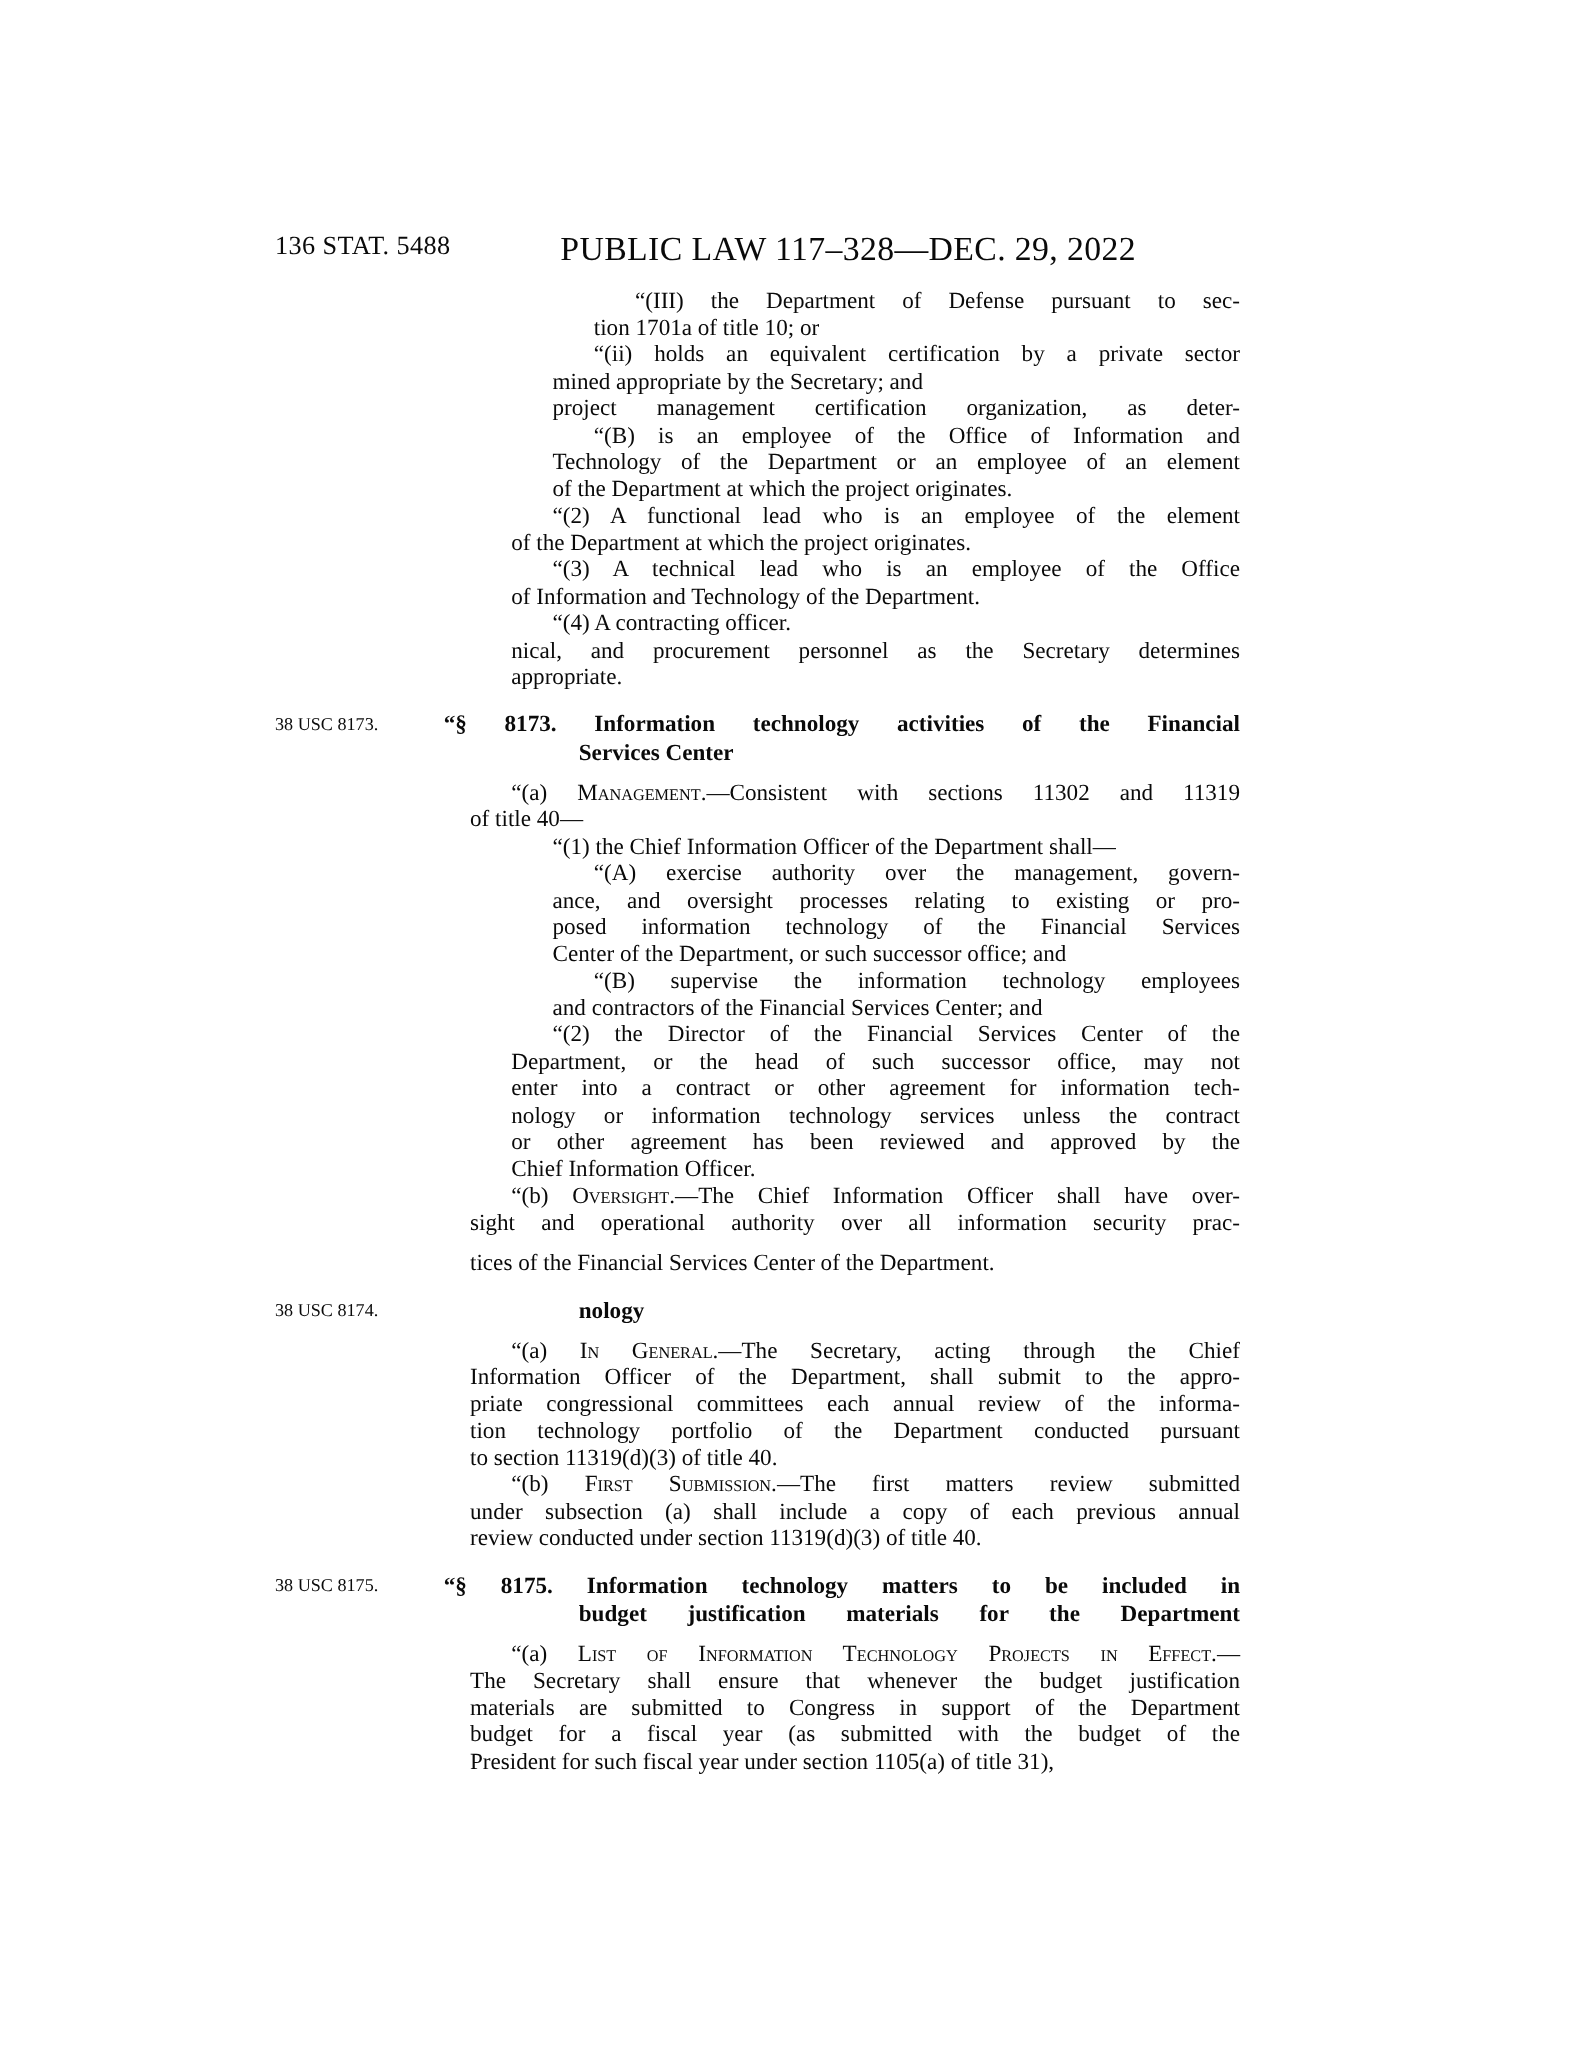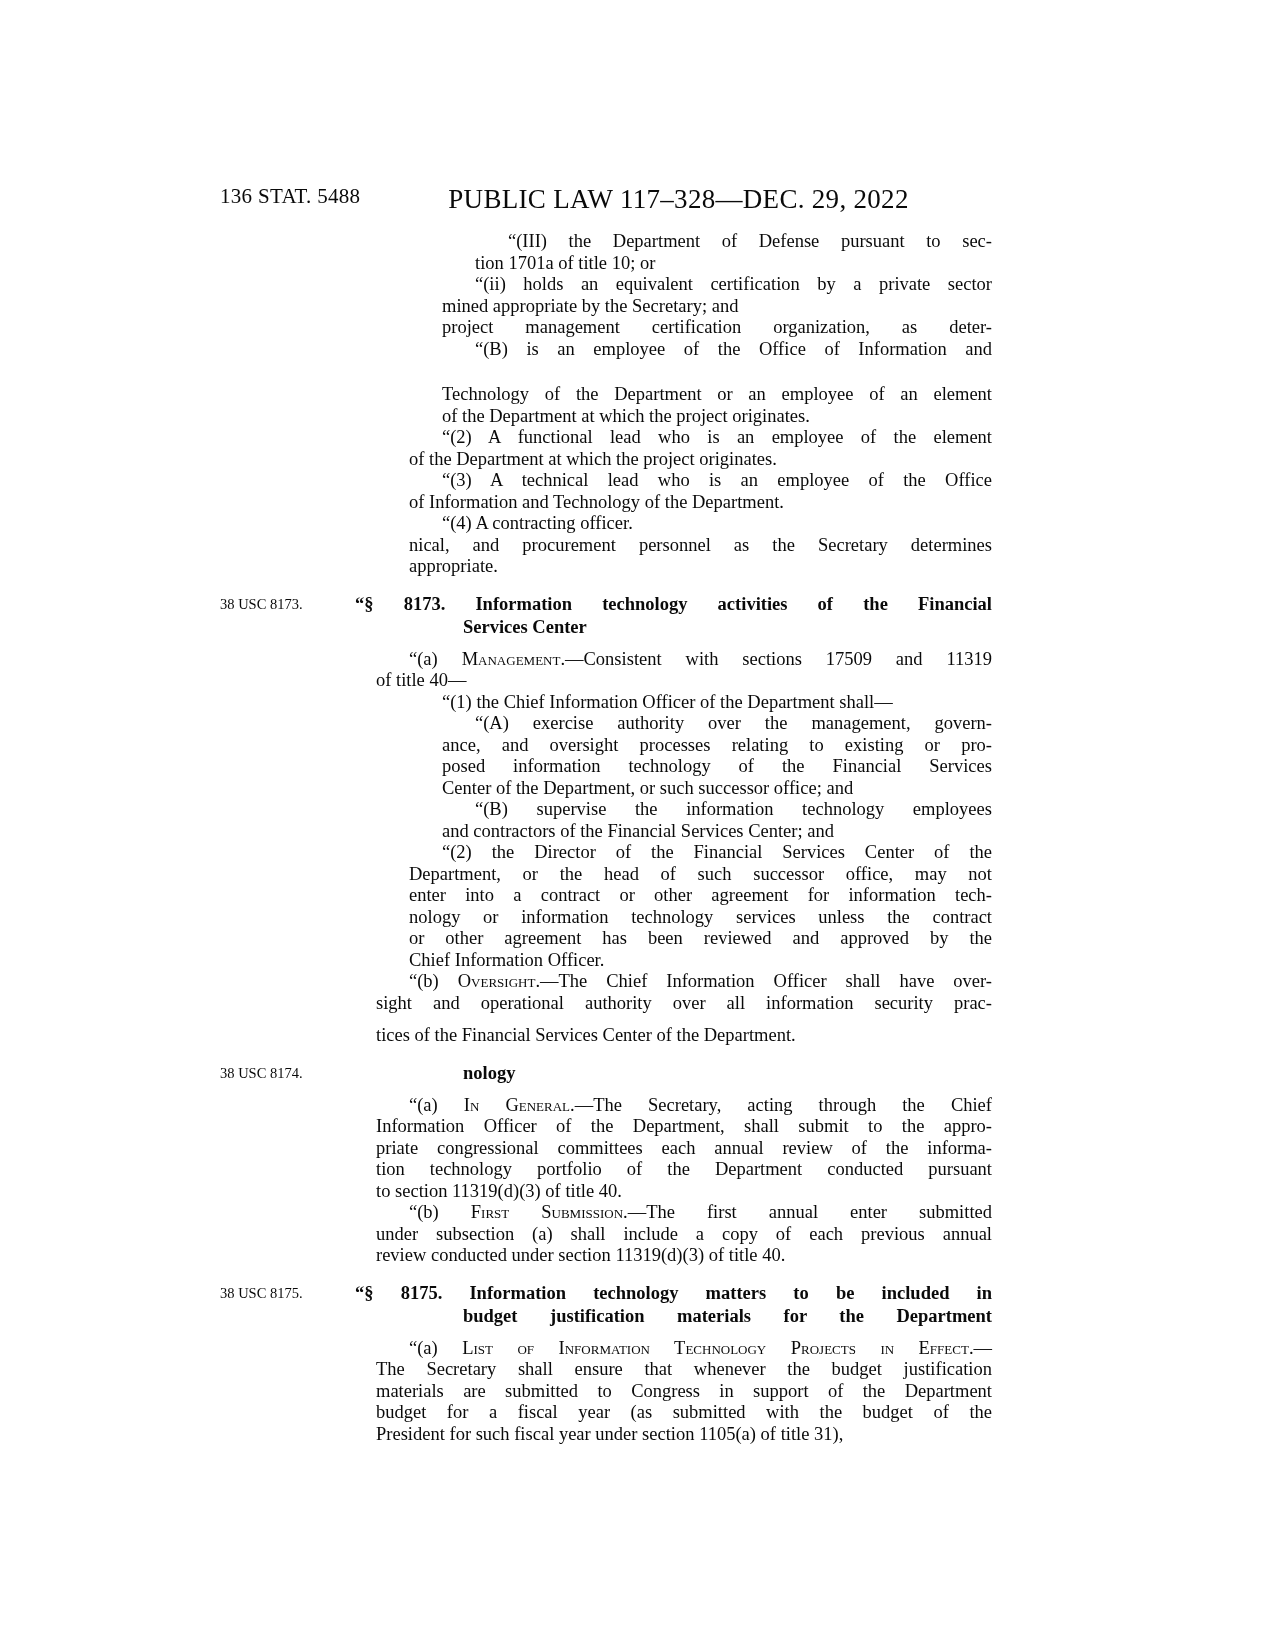--- a/index.html
+++ b/index.html
@@ -81,21 +81,21 @@
         <div class="line just" style="padding-left: 143px;"><span>“(III) the Department of Defense pursuant to sec-</span></div>
         <div class="line" style="padding-left: 110px;"><span>tion 1701a of title 10; or</span></div>
       </div>
       <div class="block para">
         <div class="line just" style="padding-left: 110px;"><span>“(ii) holds an equivalent certification by a private sector</span></div>
         <div class="line" style="padding-left: 77px;"><span>mined appropriate by the Secretary; and</span></div>
         <div class="line just" style="padding-left: 77px;"><span>project management certification organization, as deter-</span></div>
       </div>
       <div class="block para">
         <div class="line just" style="padding-left: 110px;"><span>“(B) is an employee of the Office of Information and</span></div>
-        <div class="line just" style="padding-left: 77px; margin-top: 24px;"><span>Technology of the Department or an employee of an element</span></div>
+        <div class="line just" style="padding-left: 77px;"><span>Technology of the Department or an employee of an element</span></div>
         <div class="line" style="padding-left: 77px;"><span>of the Department at which the project originates.</span></div>
       </div>
       <div class="block para">
         <div class="line just" style="padding-left: 77px;"><span>“(2) A functional lead who is an employee of the element</span></div>
         <div class="line" style="padding-left: 44px;"><span>of the Department at which the project originates.</span></div>
       </div>
       <div class="block para">
         <div class="line just" style="padding-left: 77px;"><span>“(3) A technical lead who is an employee of the Office</span></div>
         <div class="line" style="padding-left: 44px;"><span>of Information and Technology of the Department.</span></div>
       </div>
@@ -105,21 +105,21 @@
       <div class="block para">
         <div class="line just" style="padding-left: 44px;"><span>nical, and procurement personnel as the Secretary determines</span></div>
         <div class="line" style="padding-left: 44px;"><span>appropriate.</span></div>
       </div>
       <div class="block heading">
         <div class="margin-note">38 USC 8173.</div>
         <div class="line just hfirst" style="padding-left: 0px;"><span>“§ 8173. Information technology activities of the Financial</span></div>
         <div class="line" style="padding-left: 98px;"><span>Services Center</span></div>
       </div>
       <div class="block para">
-        <div class="line just" style="padding-left: 44px;"><span>“(a) </span><span class="sc">Management</span><span>.—Consistent with sections 17509 and 11319</span></div>
+        <div class="line just" style="padding-left: 44px;"><span>“(a) </span><span class="sc">Management</span><span>.—Consistent with sections 11302 and 11319</span></div>
         <div class="line" style="padding-left: 11px;"><span>of title 40—</span></div>
       </div>
       <div class="block para">
         <div class="line" style="padding-left: 77px;"><span>“(1) the Chief Information Officer of the Department shall—</span></div>
       </div>
       <div class="block para">
         <div class="line just" style="padding-left: 110px;"><span>“(A) exercise authority over the management, govern-</span></div>
         <div class="line just" style="padding-left: 77px;"><span>ance, and oversight processes relating to existing or pro-</span></div>
         <div class="line just" style="padding-left: 77px;"><span>posed information technology of the Financial Services</span></div>
         <div class="line" style="padding-left: 77px;"><span>Center of the Department, or such successor office; and</span></div>
@@ -146,21 +146,21 @@
         <div class="line" style="padding-left: 98px;"><span>nology</span></div>
       </div>
       <div class="block para">
         <div class="line just" style="padding-left: 44px;"><span>“(a) </span><span class="sc">In General</span><span>.—The Secretary, acting through the Chief</span></div>
         <div class="line just" style="padding-left: 11px;"><span>Information Officer of the Department, shall submit to the appro-</span></div>
         <div class="line just" style="padding-left: 11px;"><span>priate congressional committees each annual review of the informa-</span></div>
         <div class="line just" style="padding-left: 11px;"><span>tion technology portfolio of the Department conducted pursuant</span></div>
         <div class="line" style="padding-left: 11px;"><span>to section 11319(d)(3) of title 40.</span></div>
       </div>
       <div class="block para">
-        <div class="line just" style="padding-left: 44px;"><span>“(b) </span><span class="sc">First Submission</span><span>.—The first annual enter submitted</span></div>
+        <div class="line just" style="padding-left: 44px;"><span>“(b) </span><span class="sc">First Submission</span><span>.—The first matters review submitted</span></div>
         <div class="line just" style="padding-left: 11px;"><span>under subsection (a) shall include a copy of each previous annual</span></div>
         <div class="line" style="padding-left: 11px;"><span>review conducted under section 11319(d)(3) of title 40.</span></div>
       </div>
       <div class="block heading">
         <div class="margin-note">38 USC 8175.</div>
         <div class="line just hfirst" style="padding-left: 0px;"><span>“§ 8175. Information technology matters to be included in</span></div>
         <div class="line just" style="padding-left: 98px;"><span>budget justification materials for the Department</span></div>
       </div>
       <div class="block para">
         <div class="line just" style="padding-left: 44px;"><span>“(a) </span><span class="sc">List of Information Technology Projects in Effect</span><span>.—</span></div>

